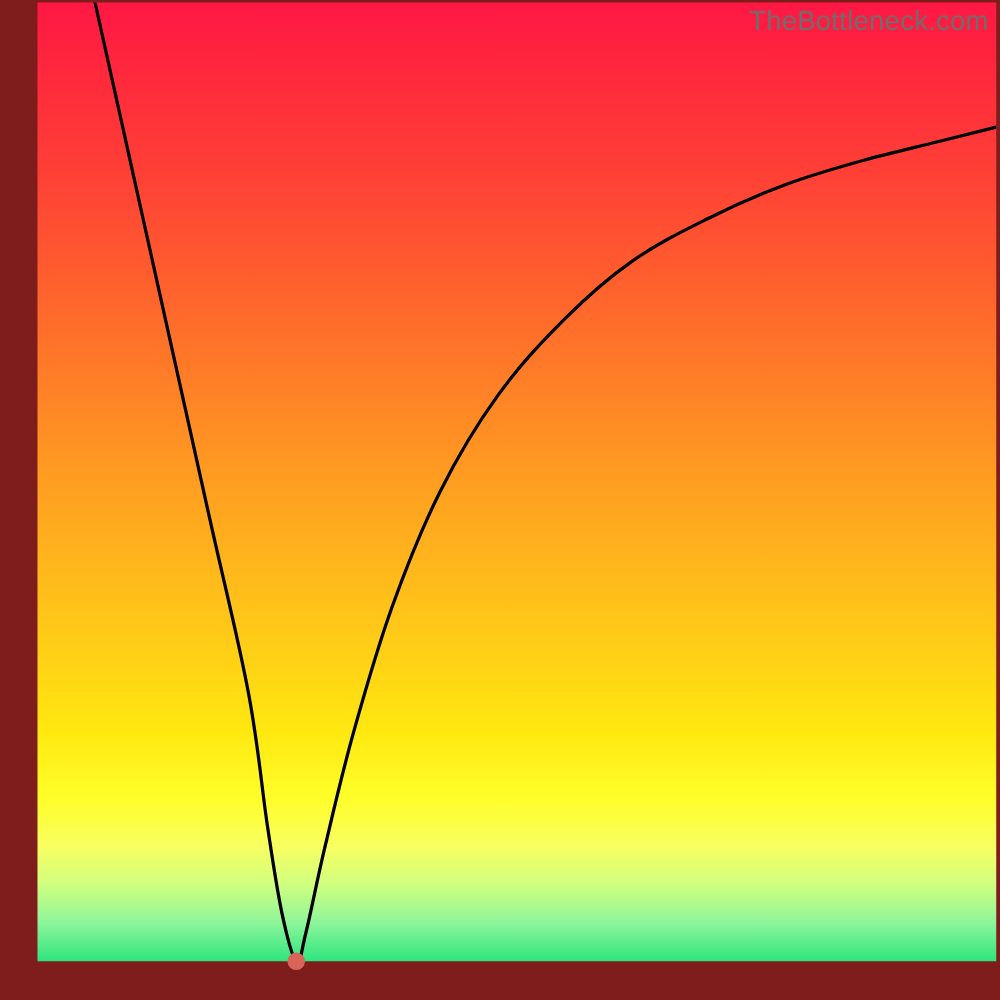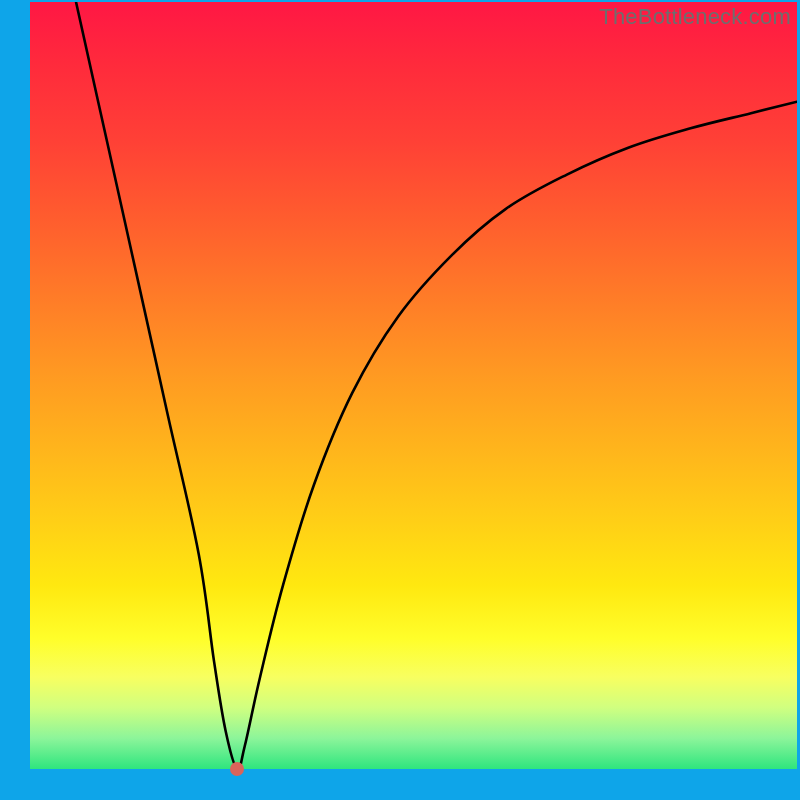--- a/index.html
+++ b/index.html
@@ -8,21 +8,21 @@
     width: 800px;
     height: 800px;
     background: #000;
     font-family: Arial, Helvetica, sans-serif;
     overflow: hidden;
   }
   .frame {
     position: relative;
     width: 800px;
     height: 800px;
-    background: #0ea5e9;
+    background: #7f1d1d;
   }
   .plot-area {
     position: absolute;
     left: 30px;
     top: 2px;
     width: 767px;
     height: 767px;
     
     background: linear-gradient(to bottom,
       #ff1744 0%,

